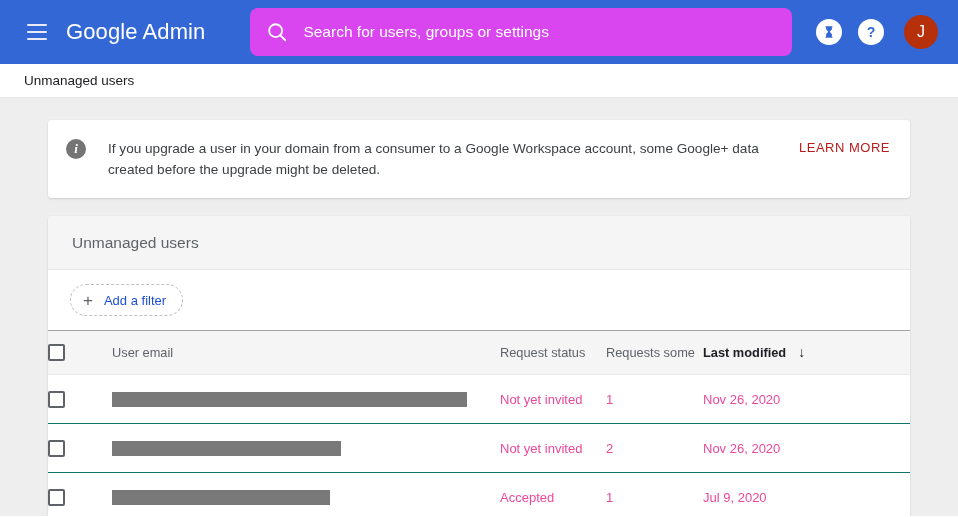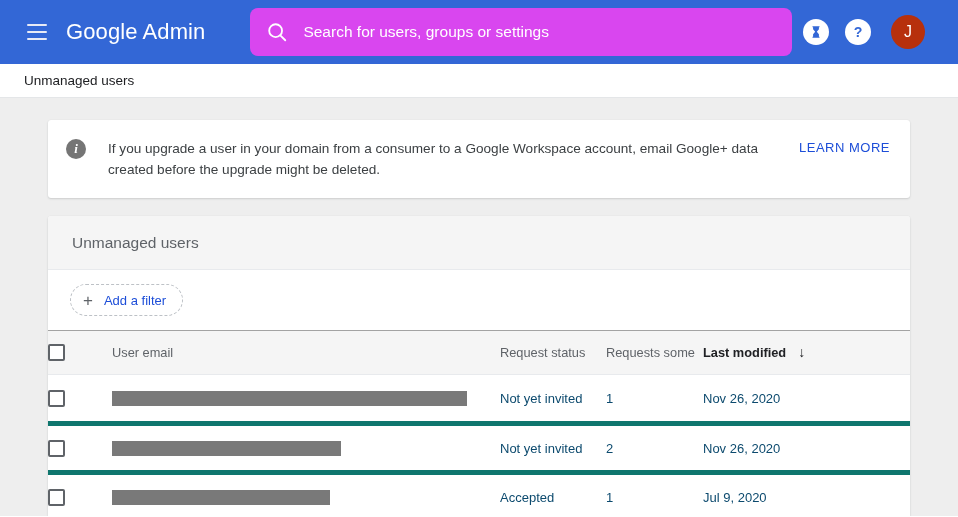--- a/index.html
+++ b/index.html
@@ -12,21 +12,21 @@
     font-family: "Liberation Sans", sans-serif;
     -webkit-font-smoothing: antialiased;
   }
 
   
   .appbar {
     height: 64px;
     background: #3367d6;
     display: flex;
     align-items: center;
-    padding: 0 27px 0 20px;
+    padding: 0 14px 0 20px;
     position: relative;
     justify-content: center;
   }
 
   .hamburger {
     width: 34px;
     height: 34px;
     display: flex;
     flex-direction: column;
     justify-content: center;
@@ -169,21 +169,21 @@
   }
   .info-text {
     margin-left: 22px;
     font-size: 13.6px;
     line-height: 21px;
     color: #3c4043;
     max-width: 672px;
   }
   .learn-more {
     margin-left: auto;
-    color: #1d4ed8;
+    color: #b91c1c;
     font-size: 13px;
     letter-spacing: 0.5px;
     cursor: pointer;
     white-space: nowrap;
     padding-top: 2px;
     padding-left: 20px;
   }
 
   
   .table-card {
@@ -256,22 +256,22 @@
     border-bottom: 1px solid #e8eaed;
     vertical-align: middle;
   }
   .tbl tbody tr {
     height: 49px;
     background: #ffffff;
   }
   .tbl td {
     padding: 0;
     font-size: 13px;
-    color: #0c4a6e;
-    border-bottom: 5px solid #0f766e;
+    color: #ec4899;
+    border-bottom: 1px solid #0f766e;
     vertical-align: middle;
   }
 
   .col-check  { width: 64px; }
   .col-email  { width: 388px; }
   .col-status { width: 106px; }
   .col-sent   { width: 97px; }
   .col-mod    { width: 207px; }
 
   .cell-pad-check { padding-left: 29px; }
@@ -347,21 +347,21 @@
 </div>
 
 <div class="breadcrumb-bar">
   <span class="breadcrumb-text">Unmanaged users</span>
 </div>
 
 <div class="page">
 
   <div class="info-card">
     <div class="info-icon">i</div>
-    <div class="info-text">If you upgrade a user in your domain from a consumer to a Google Workspace account, email Google+ data created before the upgrade might be deleted.</div>
+    <div class="info-text">If you upgrade a user in your domain from a consumer to a Google Workspace account, some Google+ data created before the upgrade might be deleted.</div>
     <div class="learn-more">LEARN MORE</div>
   </div>
 
   <div class="table-card">
 
     <div class="card-header">
       <span class="card-header-title">Unmanaged users</span>
     </div>
 
     <div class="filter-row">

